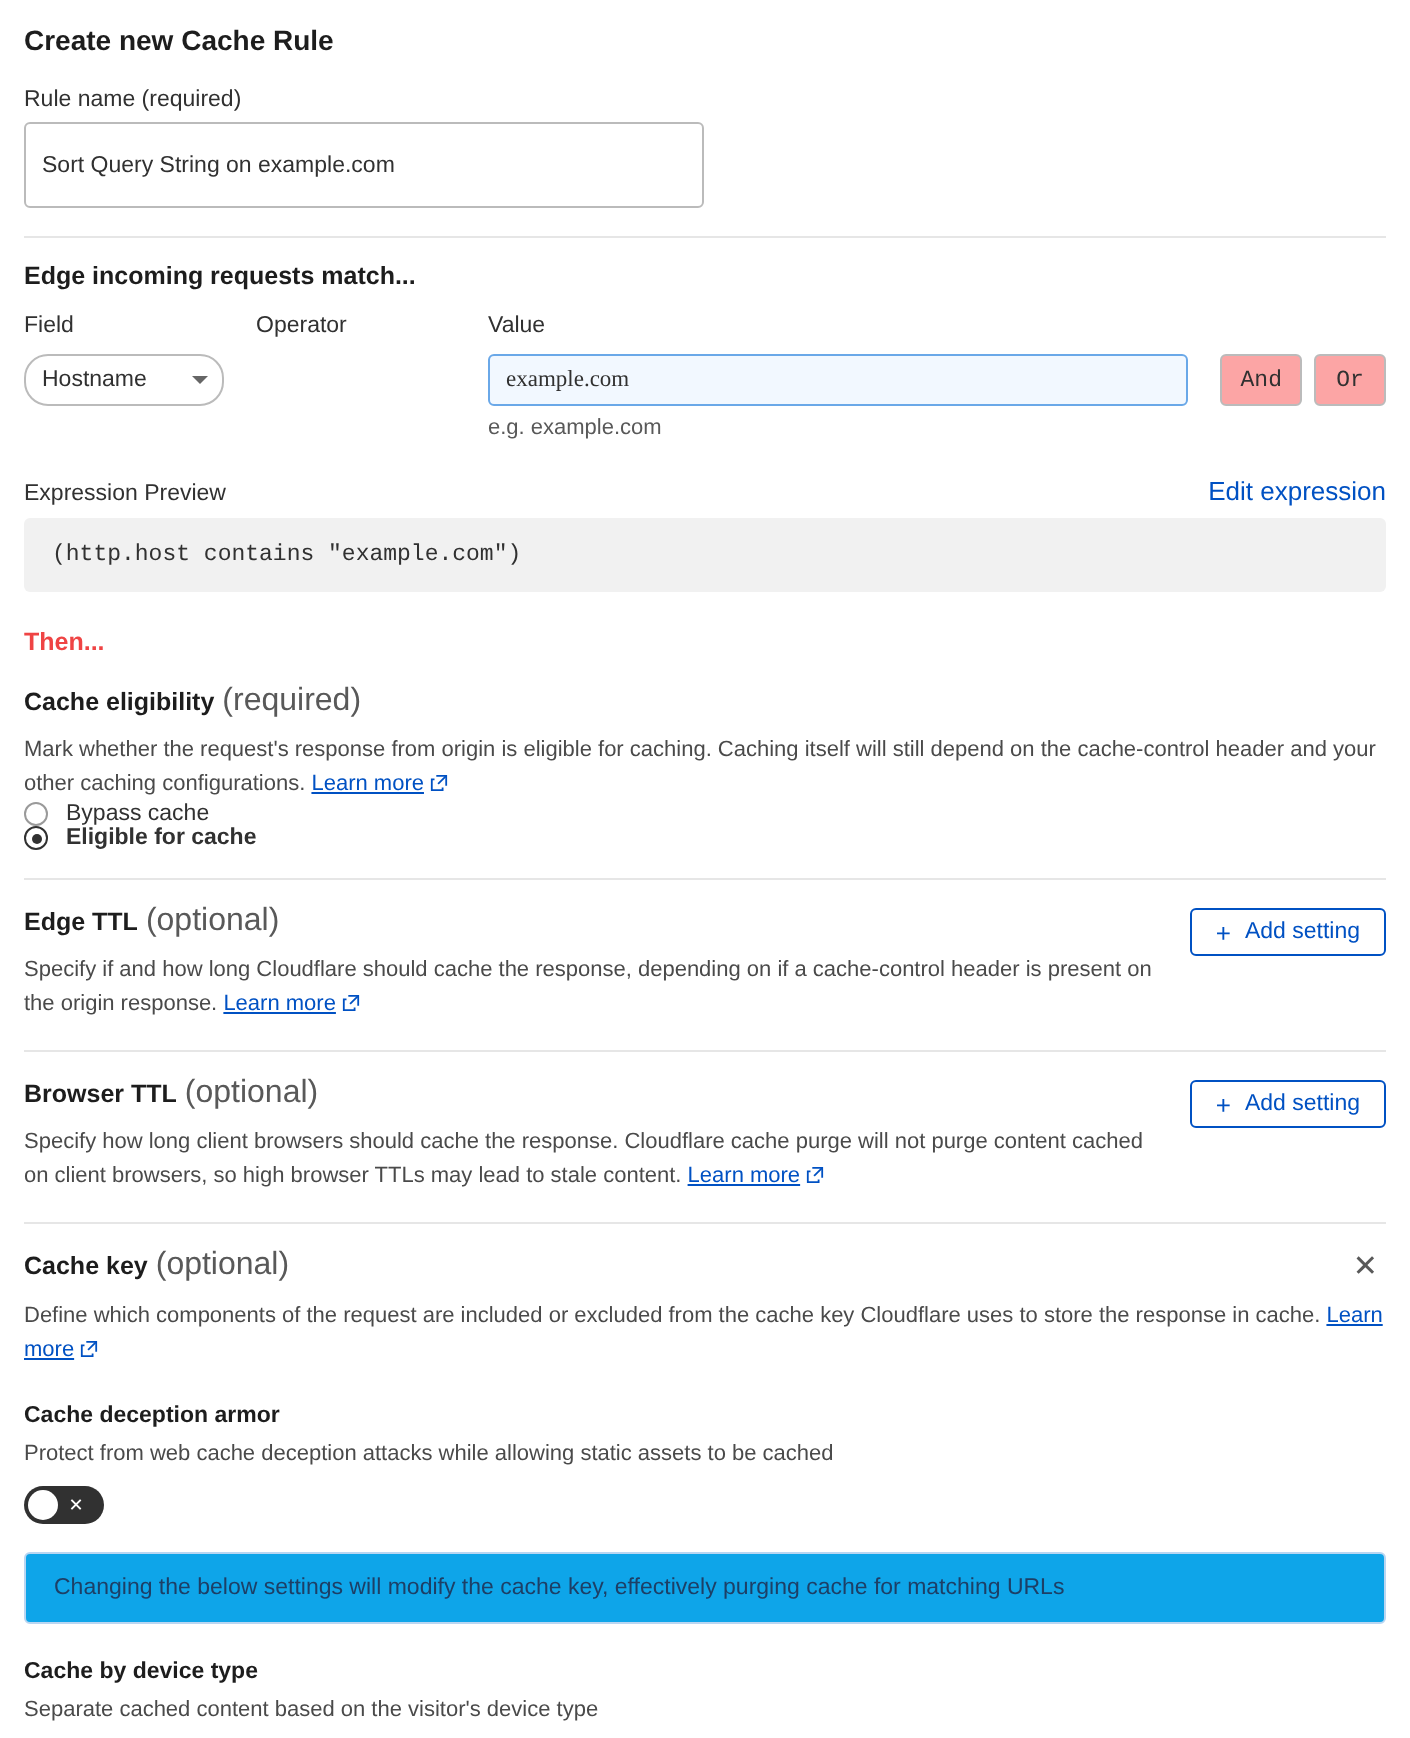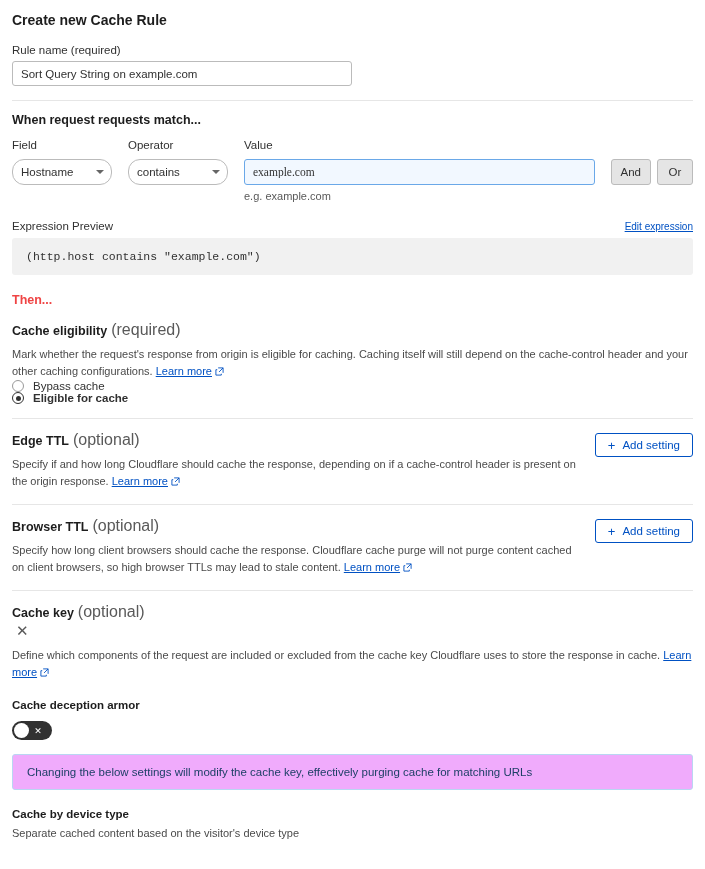--- a/index.html
+++ b/index.html
@@ -24,21 +24,21 @@
     color: #1d1d1d;
     margin: 4px 0 16px 0;
   }
   .field-label {
     font-size: 11.5px;
     color: #313131;
     margin-bottom: 5px;
   }
   .text-input {
     width: 340px;
-    height: 25px;
+    height: 43px;
     border: 1px solid #bbbbbb;
     border-radius: 3px;
     padding: 0 8px;
     font-size: 11.5px;
     font-family: "Liberation Sans", sans-serif;
     color: #313131;
     background: #fff;
     outline: none;
   }
   .helper-text {
@@ -109,46 +109,45 @@
   .logic-btns {
     display: flex;
     gap: 6px;
     padding-top: 20px;
   }
   .logic-btn {
     min-width: 36px;
     height: 26px;
     border: 1px solid #bbbbbb;
     border-radius: 3px;
-    background: #e5e5e5;
-    font-size: 11.5px;
-    color: #313131;
-    cursor: pointer;
-    font-family: Liberation Sans, sans-serif;
+    background: #fca5a5;
+    font-size: 11.5px;
+    color: #313131;
+    cursor: pointer;
+    font-family: Liberation Mono, monospace;
     padding: 0 9px;
   }
   .value-hint {
     font-size: 11px;
     color: #595959;
     margin-top: 5px;
   }
   .expr-header {
     display: flex;
     justify-content: space-between;
     align-items: baseline;
     margin-top: 18px;
   }
   .expr-label {
     font-size: 11.5px;
     color: #313131;
   }
   .edit-expr {
-    font-size: 10px;
+    font-size: 13px;
     color: #0051c3;
-    text-decoration: underline;
     cursor: pointer;
   }
   .expr-box {
     margin-top: 6px;
     background: #f1f1f1;
     border-radius: 3px;
     padding: 12px 14px;
     font-family: "Liberation Mono", monospace;
     font-size: 11.5px;
     color: #313131;
@@ -244,21 +243,20 @@
     margin-top: 2px;
   }
   .plus {
     font-size: 13px;
     line-height: 1;
   }
   .cachekey-head {
     display: flex;
     justify-content: space-between;
     align-items: flex-start;
-    flex-direction: column;
   }
   .close-x {
     color: #595959;
     font-size: 15px;
     line-height: 1;
     cursor: pointer;
     padding: 2px 4px;
   }
   .opt-title {
     font-size: 11.5px;
@@ -293,21 +291,21 @@
     position: absolute;
     top: 50%;
     left: 26px;
     transform: translate(-50%, -50%);
     color: #fff;
     font-size: 9px;
     line-height: 1;
   }
   .info-banner {
     margin-top: 14px;
-    background: #f0abfc;
+    background: #0ea5e9;
     border: 1px solid #b9d6f2;
     border-radius: 3px;
     padding: 11px 14px;
     font-size: 11.5px;
     color: #1d3f66;
   }
 </style>
 </head>
 <body>
 
@@ -315,37 +313,33 @@
 
   <div class="page-title">Create new Cache Rule</div>
 
   <div>
     <div class="field-label">Rule name (required)</div>
     <input class="text-input" type="text" value="Sort Query String on example.com" style="">
   </div>
 
   <hr class="sep">
 
-  <div class="section-title">When request requests match...</div>
+  <div class="section-title">Edge incoming requests match...</div>
 
   <div class="match-row">
     <div class="col-field">
       <div class="small-label">Field</div>
       <div class="select-box">
         <span>Hostname</span>
         <span class="caret"></span>
       </div>
     </div>
 
     <div class="col-operator">
       <div class="small-label">Operator</div>
-      <div class="select-box">
-        <span>contains</span>
-        <span class="caret"></span>
-      </div>
     </div>
 
     <div class="col-value">
       <div class="small-label">Value</div>
       <input class="value-input" type="text" value="example.com" style="">
       <div class="value-hint">e.g. example.com</div>
     </div>
 
     <div class="logic-btns">
       <button class="logic-btn">And</button>
@@ -440,20 +434,21 @@
     <div class="desc">
       <span>Define which components of the request are included or excluded from the cache key Cloudflare uses to store the response in cache.</span>
       <a class="learn" href="#"><span>Learn more</span></a><span class="ext-icon"><svg width="9" height="9" viewBox="0 0 10 10">
             <path d="M3.5 1h5.5v5.5" fill="none" stroke="#0051c3" stroke-width="1"></path>
             <path d="M9 1L4.5 5.5" stroke="#0051c3" stroke-width="1" fill="none"></path>
             <path d="M7 7.5V9H1V3h1.5" fill="none" stroke="#0051c3" stroke-width="1"></path>
           </svg></span>
     </div>
 
     <div class="opt-title">Cache deception armor</div>
+    <div class="opt-desc">Protect from web cache deception attacks while allowing static assets to be cached</div>
     <div class="toggle">
       <span class="knob"></span>
       <span class="mark">✕</span>
     </div>
 
     <div class="info-banner">Changing the below settings will modify the cache key, effectively purging cache for matching URLs</div>
 
     <div class="opt-title">Cache by device type</div>
     <div class="opt-desc">Separate cached content based on the visitor's device type</div>
 

